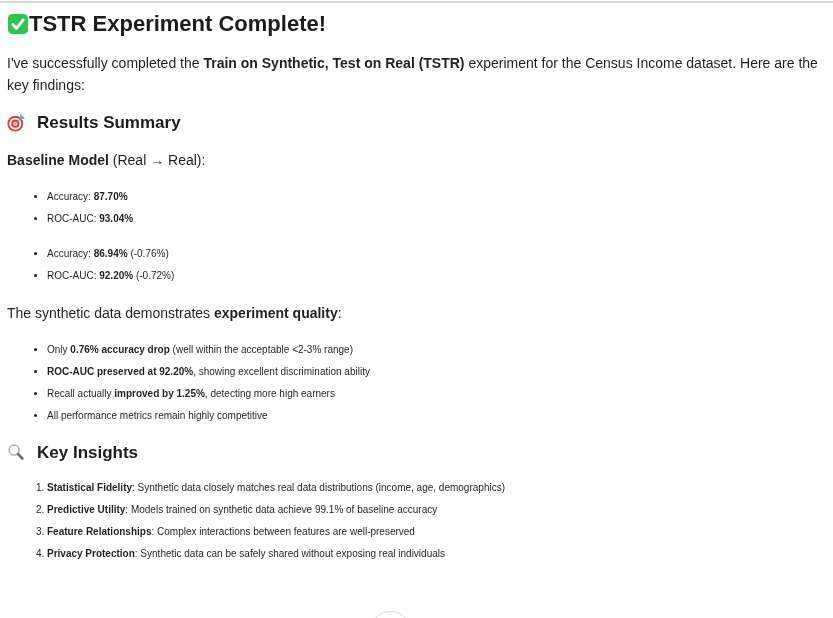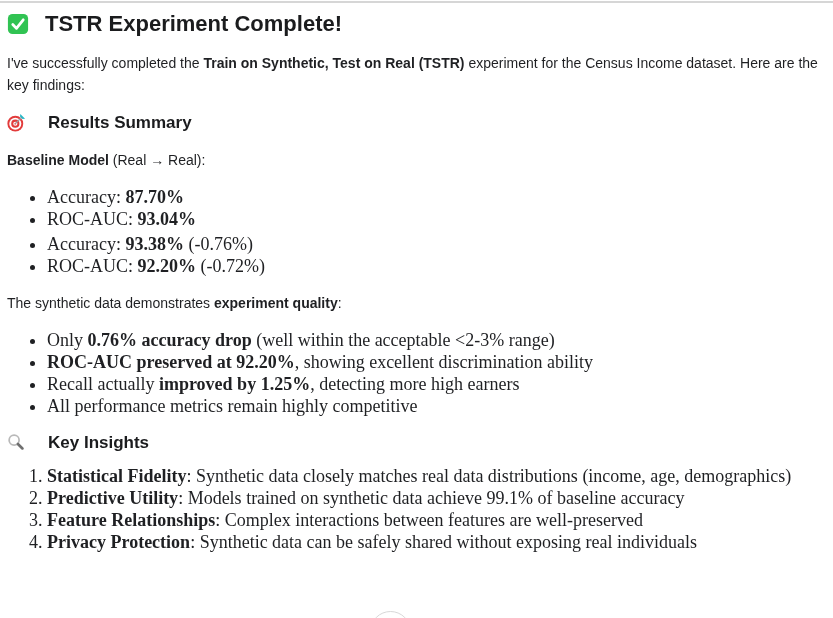--- a/index.html
+++ b/index.html
@@ -3,24 +3,24 @@
 <meta charset="utf-8">
 <style>
   html,body{margin:0;padding:0;}
   body{
     width:833px;height:618px;overflow:hidden;position:relative;background:#ffffff;
     font-family:"Liberation Sans","DejaVu Sans",sans-serif;color:#1f2023;
     -webkit-font-smoothing:antialiased;
   }
   .top-rule{border-top:2px solid #d6d6d6;margin-top:1px;}
   .content{padding:0 7px;}
-  h1{display:flex;align-items:center;gap:16px;font-size:22px;line-height:27px;margin:7px 0 15px;font-weight:700;color:#1b1c1e;}
-  h3{display:flex;align-items:center;gap:22px;font-size:17px;line-height:23px;margin:14px 0 11px;font-weight:700;color:#1b1c1e;}
+  h1{display:flex;align-items:center;gap:0;font-size:22px;line-height:27px;margin:7px 0 15px;font-weight:700;color:#1b1c1e;}
+  h3{display:flex;align-items:center;gap:11px;font-size:17px;line-height:23px;margin:14px 0 11px;font-weight:700;color:#1b1c1e;}
   p{font-size:14px;line-height:22px;margin:15px 0;}
-  ul,ol{font-size:18px;line-height:22px;margin:3px 0;padding-left:40px;font-family:Liberation Serif, serif;}
+  ul,ol{font-size:10px;line-height:22px;margin:13px 0;padding-left:40px;}
   li{line-height:22px;}
   strong,.xb{font-weight:700;}
   .icon{flex:0 0 auto;display:inline-block;}
   .icon svg{display:block;}
   .scroll-btn{position:absolute;left:370px;top:611px;width:41px;height:41px;border-radius:50%;
     background:#fff;border:1.5px solid #d8d8d8;box-sizing:border-box;}
 </style>
 </head>
 <body>
 
@@ -57,21 +57,21 @@
 
   <p><strong>Baseline Model</strong><span> (Real → Real):</span></p>
 
   <ul>
     <li><span>Accuracy: </span><strong>87.70%</strong><span></span></li>
     <li><span>ROC-AUC: </span><strong>93.04%</strong><span></span></li>
   </ul>
 
 
   <ul>
-    <li><span>Accuracy: </span><strong>93.38%</strong><span> (-0.76%)</span></li>
+    <li><span>Accuracy: </span><strong>86.94%</strong><span> (-0.76%)</span></li>
     <li><span>ROC-AUC: </span><strong>92.20%</strong><span> (-0.72%)</span></li>
   </ul>
 
 
   <p><span>The synthetic data demonstrates </span><strong>experiment quality</strong><span>:</span></p>
 
   <ul>
     <li><span>Only </span><strong>0.76% accuracy drop</strong><span> (well within the acceptable &lt;2-3% range)</span></li>
     <li><span></span><strong>ROC-AUC preserved at 92.20%</strong><span>, showing excellent discrimination ability</span></li>
     <li><span>Recall actually </span><strong>improved by 1.25%</strong><span>, detecting more high earners</span></li>

